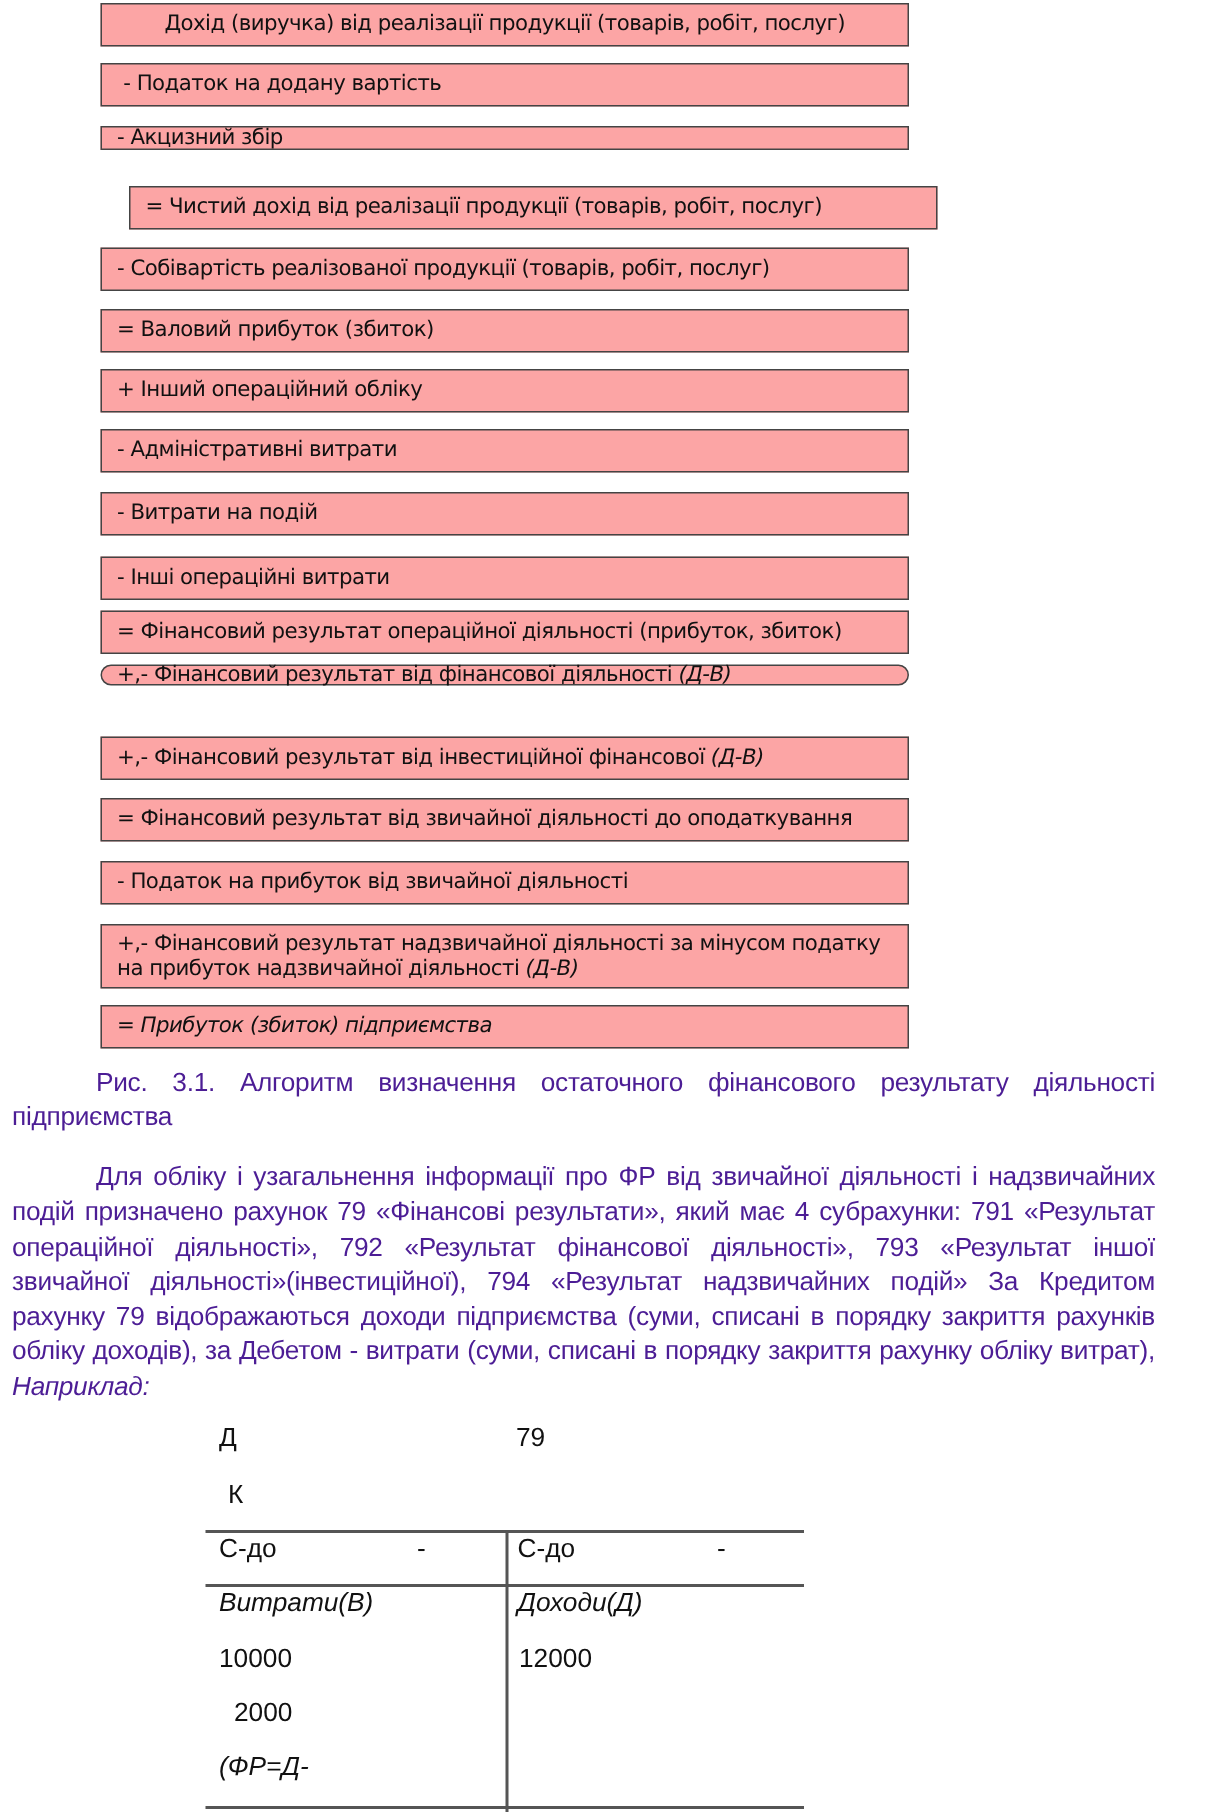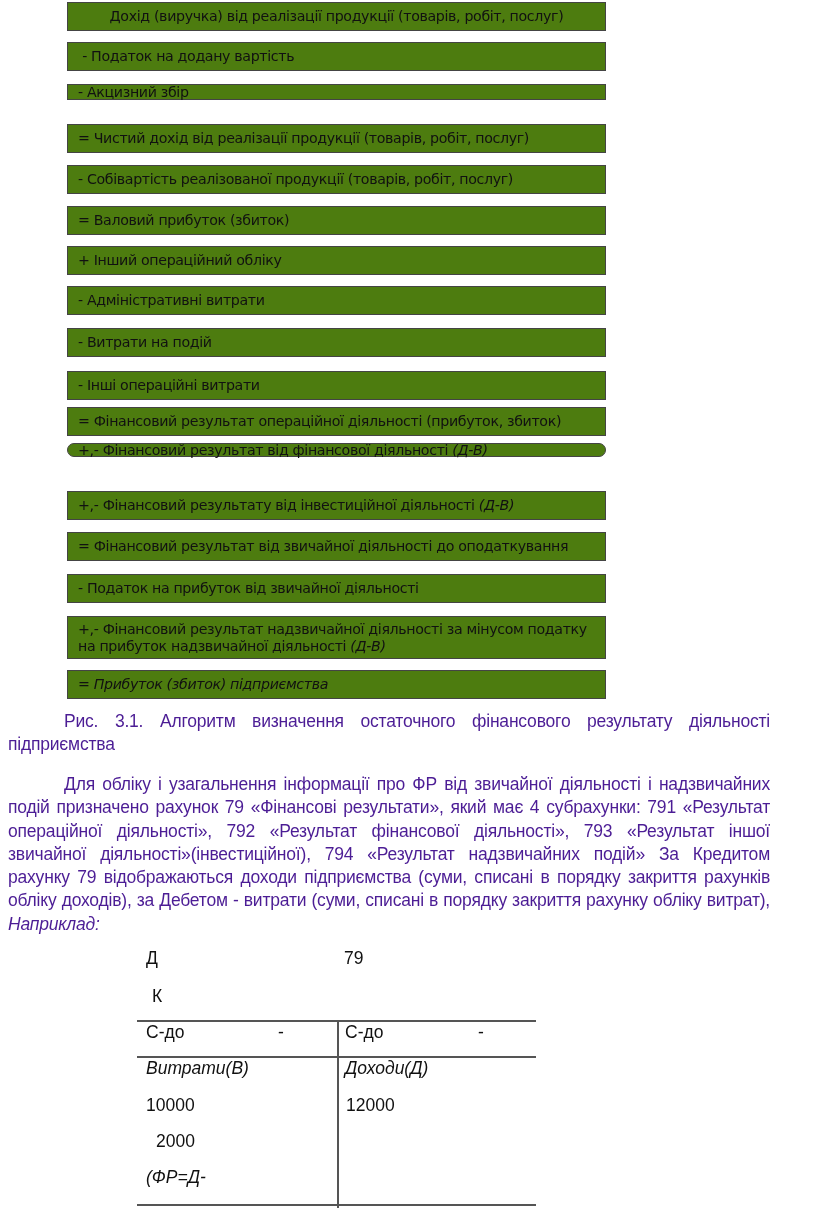--- a/index.html
+++ b/index.html
@@ -2,21 +2,21 @@
 <html><head>
 <meta charset="utf-8">
 <style>
   html, body { margin: 0; padding: 0; background: #ffffff; }
   body { width: 816px; height: 1208px; position: relative; overflow: hidden; color: #111; }
   .box {
     position: absolute; left: 67px; width: 539px;
     border: 1.5px solid #444; box-sizing: border-box;
     font-family: "DejaVu Sans", sans-serif; font-size: 14.2px; line-height: 17px;
     padding: 0 0 0 10px; display: flex; align-items: center; letter-spacing: -0.35px;
-    background: #4d7c0f;
+    background: #fca5a5;
   }
   .box.center { justify-content: center; padding-left: 0; }
   .box .it { font-style: italic; }
   .caption, .para {
     position: absolute; left: 8px; width: 762px;
     font-family: "Liberation Sans", sans-serif; font-size: 17.5px; line-height: 23.3px;
     color: #4c1d95; text-align: justify; letter-spacing: -0.2px;
   }
   .para .it { font-style: italic; }
   .indent { display: inline-block; width: 56px; }
@@ -31,21 +31,21 @@
 <div>
   <div class="box center" style="top:2px;height:29px;">
       <span>Дохід (виручка) від реалізації продукції (товарів, робіт, послуг)</span>
     </div>
   <div class="box" style="top:42px;height:29px;">
       <span style="white-space:pre;"> - Податок на додану вартість</span>
     </div>
   <div class="box" style="top:84px;height:16px;">
       <span>- Акцизний збір</span>
     </div>
-  <div class="box" style="top:124px;height:29px;">
+  <div class="box" style="top:124px;height:29px;margin-left:19px;">
       <span>= Чистий дохід від реалізації продукції (товарів, робіт, послуг)</span>
     </div>
   <div class="box" style="top:165px;height:29px;">
       <span>- Собівартість реалізованої продукції (товарів, робіт, послуг)</span>
     </div>
   <div class="box" style="top:206px;height:29px;">
       <span>= Валовий прибуток (збиток)</span>
     </div>
   <div class="box" style="top:246px;height:29px;">
       <span>+ Інший операційний обліку</span>
@@ -59,21 +59,21 @@
   <div class="box" style="top:371px;height:29px;">
       <span>- Інші операційні витрати</span>
     </div>
   <div class="box" style="top:407px;height:29px;">
       <span>= Фінансовий результат операційної діяльності (прибуток, збиток)</span>
     </div>
   <div class="box" style="top:443px;height:14px;border-radius:13px;">
       <span><span style="white-space:pre;">+,- Фінансовий результат від фінансової діяльності </span><span class="it">(Д-В)</span></span>
     </div>
   <div class="box" style="top:491px;height:29px;">
-      <span><span style="white-space:pre;">+,- Фінансовий результату від інвестиційної діяльності </span><span class="it">(Д-В)</span></span>
+      <span><span style="white-space:pre;">+,- Фінансовий результат від інвестиційної фінансової </span><span class="it">(Д-В)</span></span>
     </div>
   <div class="box" style="top:532px;height:29px;">
       <span>= Фінансовий результат від звичайної діяльності до оподаткування</span>
     </div>
   <div class="box" style="top:574px;height:29px;">
       <span>- Податок на прибуток від звичайної діяльності</span>
     </div>
   <div class="box" style="top:616px;height:43px;padding-right:8px;">
       <span><span>+,- Фінансовий результат надзвичайної діяльності за мінусом податку на прибуток надзвичайної діяльності </span><span class="it">(Д-В)</span></span>
     </div>

